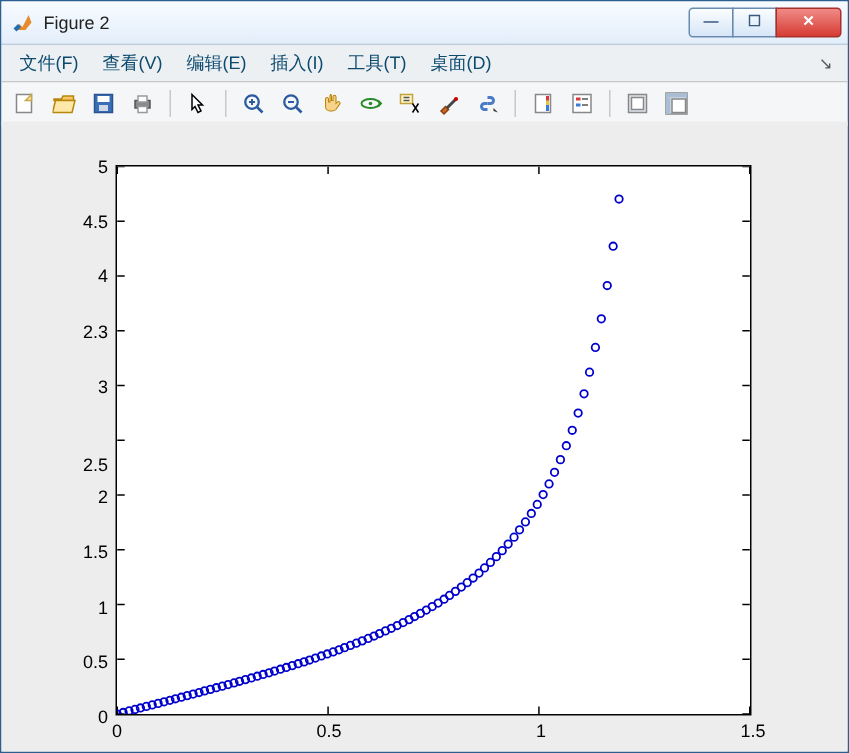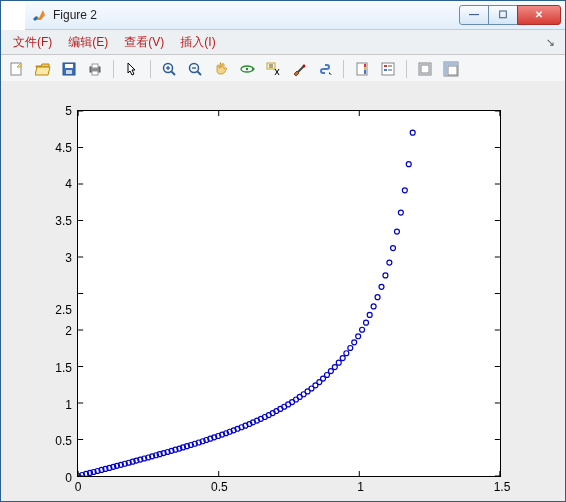--- a/index.html
+++ b/index.html
@@ -18,21 +18,20 @@
     position: relative;
   }
   
   .titlebar {
     height: 28px;
     display: flex;
     align-items: center;
     
     background: linear-gradient(#f7fbff, #e3eefb);
     border-bottom: 1px solid #b9cee0;
-    margin-left: 24px;
   }
   .app-icon {
     width: 16px;
     height: 16px;
     margin: 0 6px 0 6px;
     position: relative;
   }
   .app-icon svg { display: block; }
   .title-text {
     flex: 0 0 auto;
@@ -72,21 +71,21 @@
   .menubar {
     height: 24px;
     display: flex;
     align-items: center;
     background: #edf0f3;
     border-bottom: 1px solid #c8c8c8;
     padding: 0 4px;
   }
   .menu-item {
     padding: 2px 8px;
-    color: #b91c1c;
+    color: #0c4a6e;
     white-space: nowrap;
   }
   .menu-tail {
     margin-left: auto;
     padding: 2px 6px;
     color: #555;
     font-size: 11px;
   }
   
   .toolbar {
@@ -176,23 +175,25 @@
       </div>
       <div class="win-btn close">
         <span class="glyph">✕</span>
       </div>
     </div>
   </div>
 
   <div class="menubar">
 
     <span class="menu-item">文件(F)</span>
+      <span class="menu-item">查看(V)</span>
       <span class="menu-item">编辑(E)</span>
-      <span class="menu-item">查看(V)</span>
       <span class="menu-item">插入(I)</span>
+      <span class="menu-item">工具(T)</span>
+      <span class="menu-item">桌面(D)</span>
       <span class="menu-tail">↘</span>
   </div>
 
   <div class="toolbar">
 
   <div class="tb-btn">
         <svg width="16" height="16" viewBox="0 0 16 16">
           <rect x="2" y="2" width="10" height="12" fill="#fff" stroke="#888"></rect>
           <path d="M12 2 L12 6 L8 6 Z" fill="#ffe9a8" stroke="#c9a64a"></path>
         </svg>
@@ -431,21 +432,21 @@
           <circle cx="336.37" cy="21.80" r="2.5" fill="none" stroke="#0000cd" stroke-width="1.2"></circle>
         </svg>
 
     <span class="tick-label-y" style="top: 367px;">0</span>
         <span class="tick-label-y" style="top: 330.3px;">0.5</span>
         <span class="tick-label-y" style="top: 293.6px;">1</span>
         <span class="tick-label-y" style="top: 256.9px;">1.5</span>
         <span class="tick-label-y" style="top: 220.2px;">2</span>
         <span class="tick-label-y" style="top: 199px;">2.5</span>
         <span class="tick-label-y" style="top: 146.8px;">3</span>
-        <span class="tick-label-y" style="top: 110.1px;">3.5</span>
+        <span class="tick-label-y" style="top: 110.1px;">2.3</span>
         <span class="tick-label-y" style="top: 73.4px;">4</span>
         <span class="tick-label-y" style="top: 36.7px; margin-left: 44px;">4.5</span>
         <span class="tick-label-y" style="top: 0px;">5</span>
         <span class="tick-label-x" style="left: 0px;">0</span>
         <span class="tick-label-x" style="left: 141.333px;">0.5</span>
         <span class="tick-label-x" style="left: 282.667px;">1</span>
         <span class="tick-label-x" style="left: 424px;">1.5</span>
       </div>
   </div>
 

